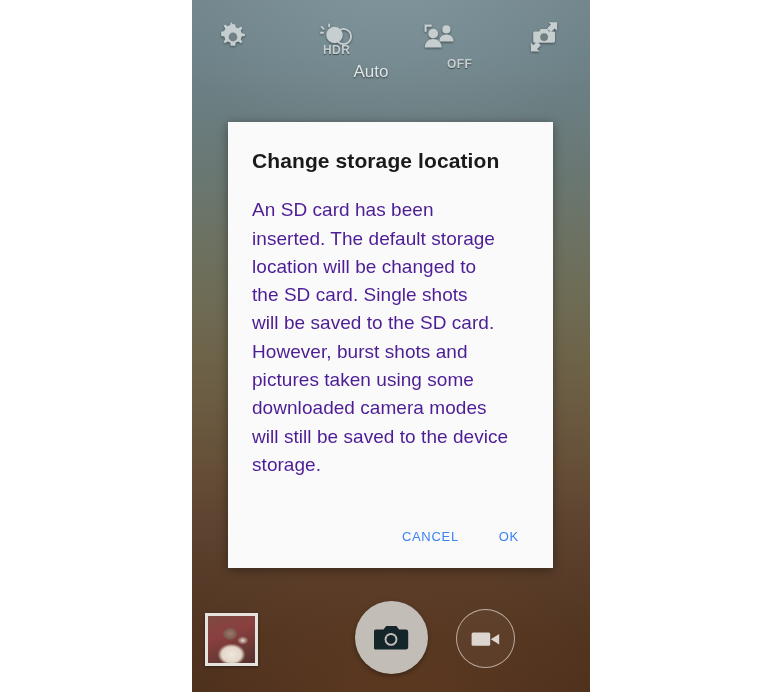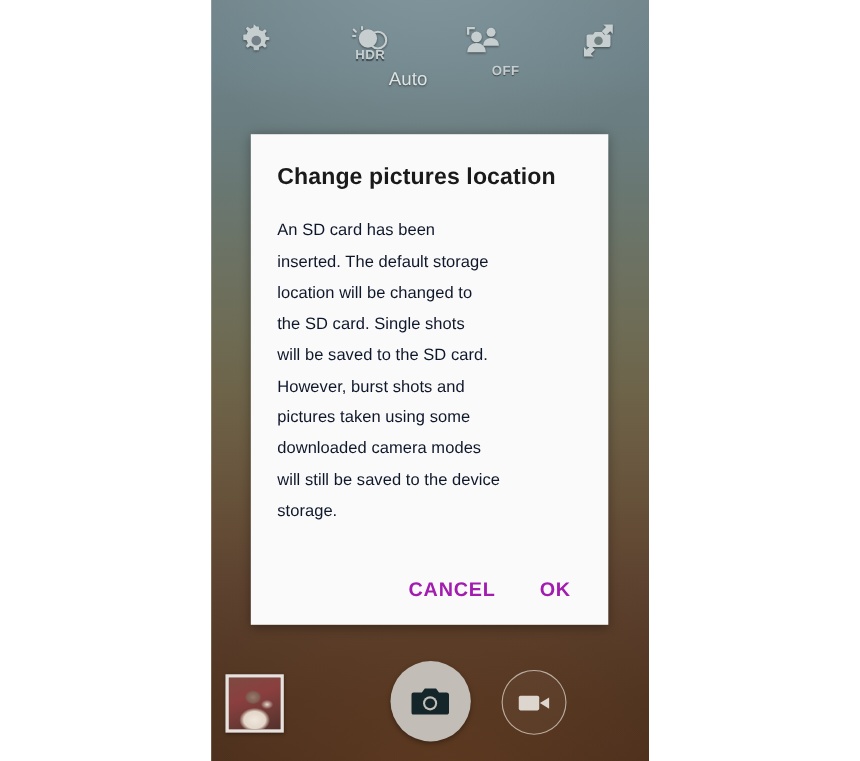--- a/index.html
+++ b/index.html
@@ -123,22 +123,22 @@
   }
   #dialog-title {
     font-size: 21px;
     font-weight: bold;
     color: #1a1a1a;
     line-height: 1.25;
     letter-spacing: 0.1px;
     margin: 0 0 22px 0;
   }
   #dialog-message {
-    font-size: 15px;
-    color: #0f172a;
+    font-size: 19px;
+    color: #4c1d95;
     line-height: 28.3px;
     letter-spacing: 0.05px;
     margin: 0;
     white-space: pre-line;
   }
   #dialog-actions {
     position: absolute;
     left: 0;
     bottom: 0;
     width: 325px;
@@ -146,24 +146,24 @@
     display: flex;
     align-items: center;
     justify-content: flex-end;
     padding-right: 18px;
     box-sizing: border-box;
   }
   .dialog-btn {
     background: none;
     border: 0;
     font-family: "Liberation Sans", sans-serif;
-    font-size: 18px;
-    font-weight: bold;
+    font-size: 13px;
+    font-weight: normal;
     letter-spacing: 0.7px;
-    color: #a21caf;
+    color: #3b82f6;
     padding: 8px 12px;
     cursor: pointer;
   }
   #btn-ok { margin-left: 16px; margin-right: 4px; }
 
   
   #bottom-bar {
     position: absolute;
     left: 0;
     bottom: 0;
@@ -287,21 +287,21 @@
             <path d="M12.8 11.4 h4.3 l1.7-2.3 h6.6 l1.7 2.3 h4.3 a1.6 1.6 0 0 1 1.6 1.6 v8.1 a1.6 1.6 0 0 1 -1.6 1.6 h-18.6 a1.6 1.6 0 0 1 -1.6-1.6 v-8.1 a1.6 1.6 0 0 1 1.6-1.6 z" fill="#c6ced0"></path>
             <circle cx="22.1" cy="17.1" r="3.9" fill="#70807f"></circle>
           </svg>
         </span>
       </div>
 
       <div id="auto-label">Auto</div>
     </div>
 
     <div id="dialog">
-      <h1 id="dialog-title">Change pictures location</h1>
+      <h1 id="dialog-title">Change storage location</h1>
       <p id="dialog-message">An SD card has been
 inserted. The default storage
 location will be changed to
 the SD card. Single shots
 will be saved to the SD card.
 However, burst shots and
 pictures taken using some
 downloaded camera modes
 will still be saved to the device
 storage.</p>

